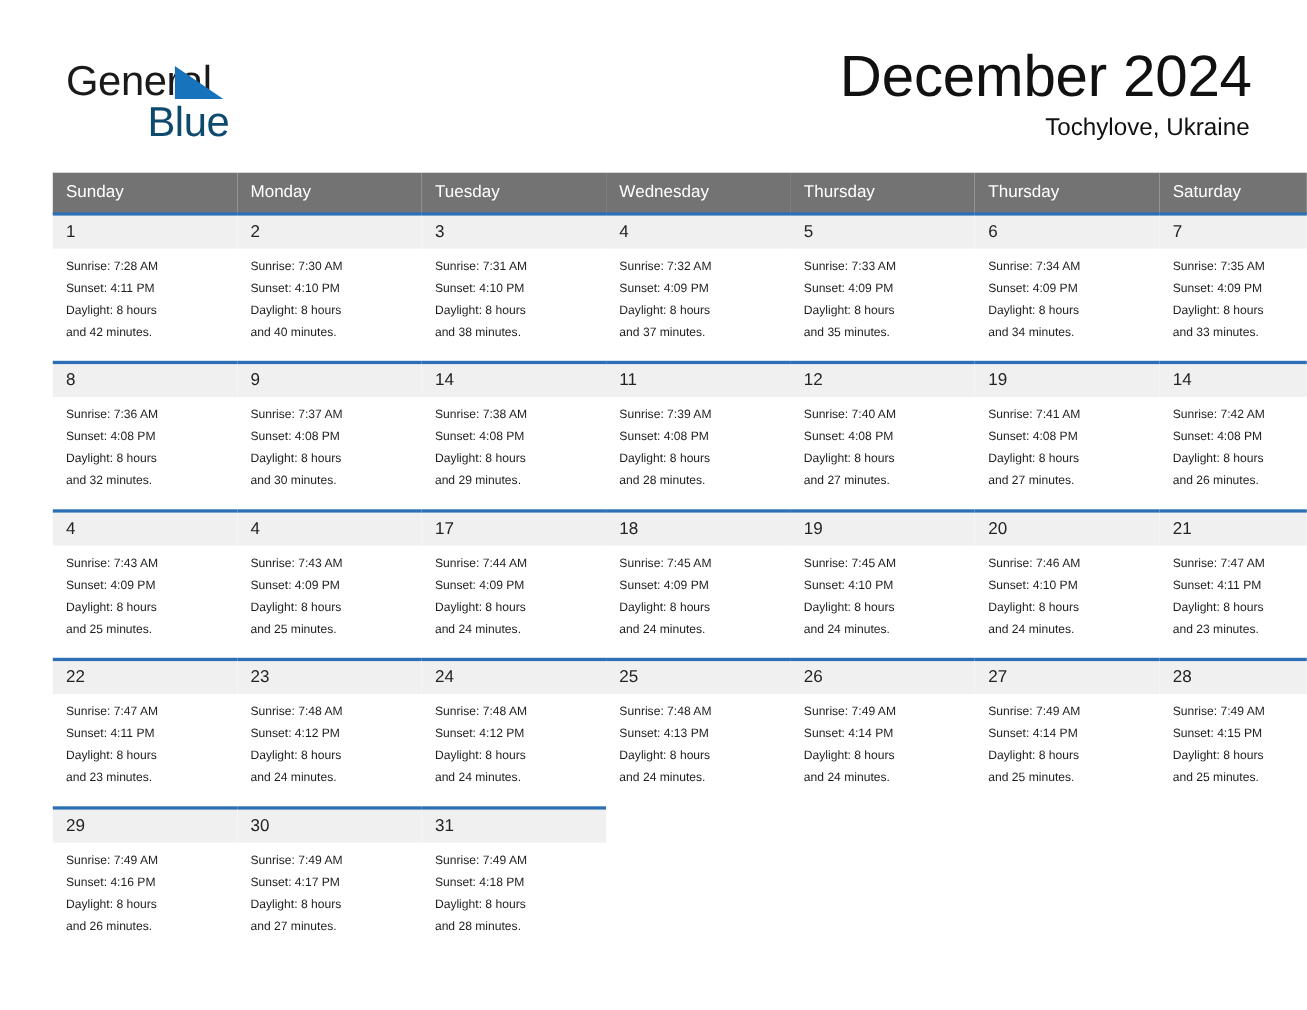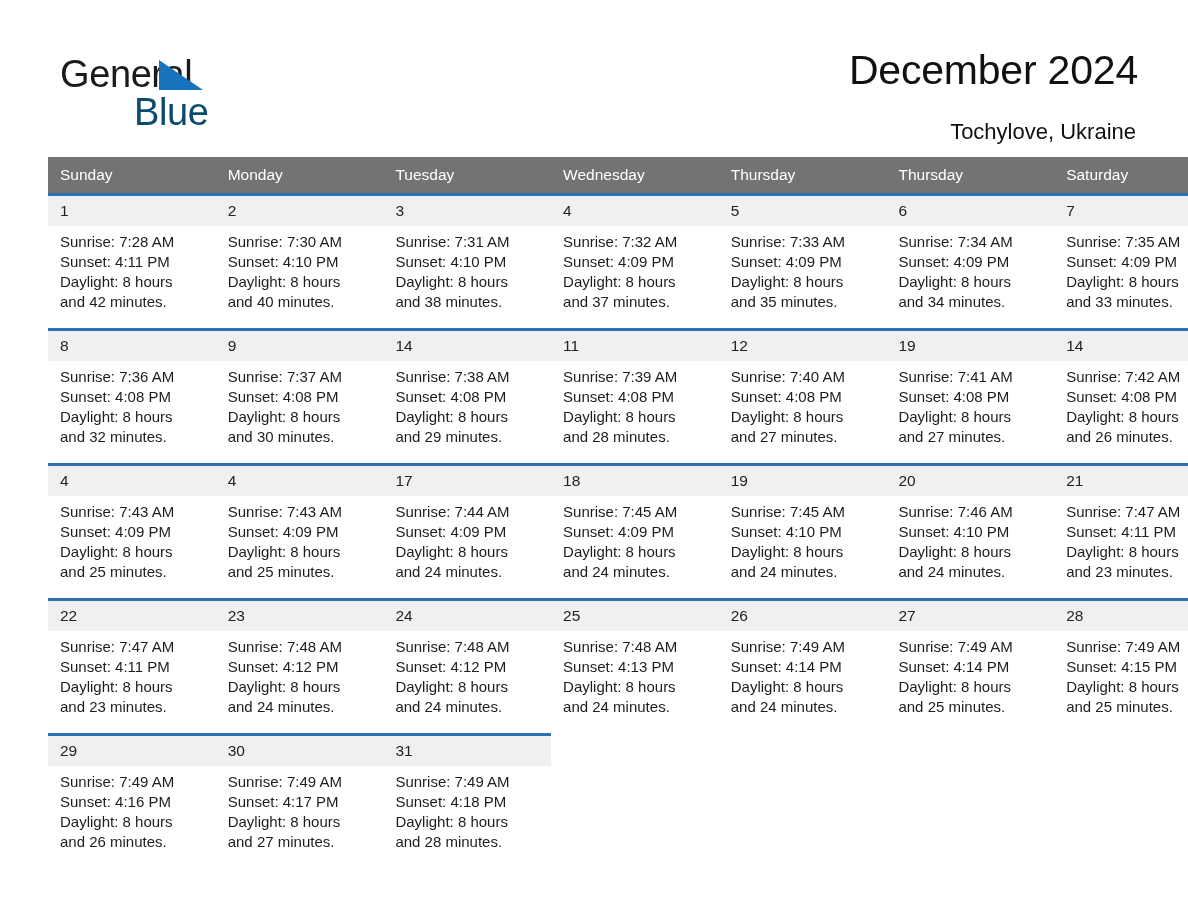--- a/index.html
+++ b/index.html
@@ -66,32 +66,32 @@
     font-family: "Liberation Sans", sans-serif;
   }
 
   .title-block {
     position: absolute;
     right: 0;
     top: 0;
     text-align: right;
   }
   .cal-title {
-    font-size: 41px;
+    font-size: 53px;
     line-height: 52px;
     font-weight: normal;
     color: #111111;
     margin: 0;
     letter-spacing: -0.2px;
   }
   .cal-subtitle {
     font-size: 22px;
     line-height: 32px;
     color: #111111;
-    margin: 20px 2px 0 0;
+    margin: 4px 2px 0 0;
   }
 
   
   .calendar {
     position: absolute;
     left: 48px;
     top: 157px;
     width: 1090px;
     border-collapse: collapse;
     table-layout: fixed;
@@ -135,21 +135,21 @@
   }
   .day.empty .daynum {
     background: #f0f0f0;
     color: transparent;
   }
   .day.blank .daynum {
     background: #ffffff;
   }
   .details {
     padding: 6px 8px 0 12px;
-    font-size: 15px;
+    font-size: 11px;
     line-height: 20px;
     color: #1d1d1d;
     white-space: pre-line;
   }
 </style>
 </head>
 <body>
 
 <div class="page">
 

